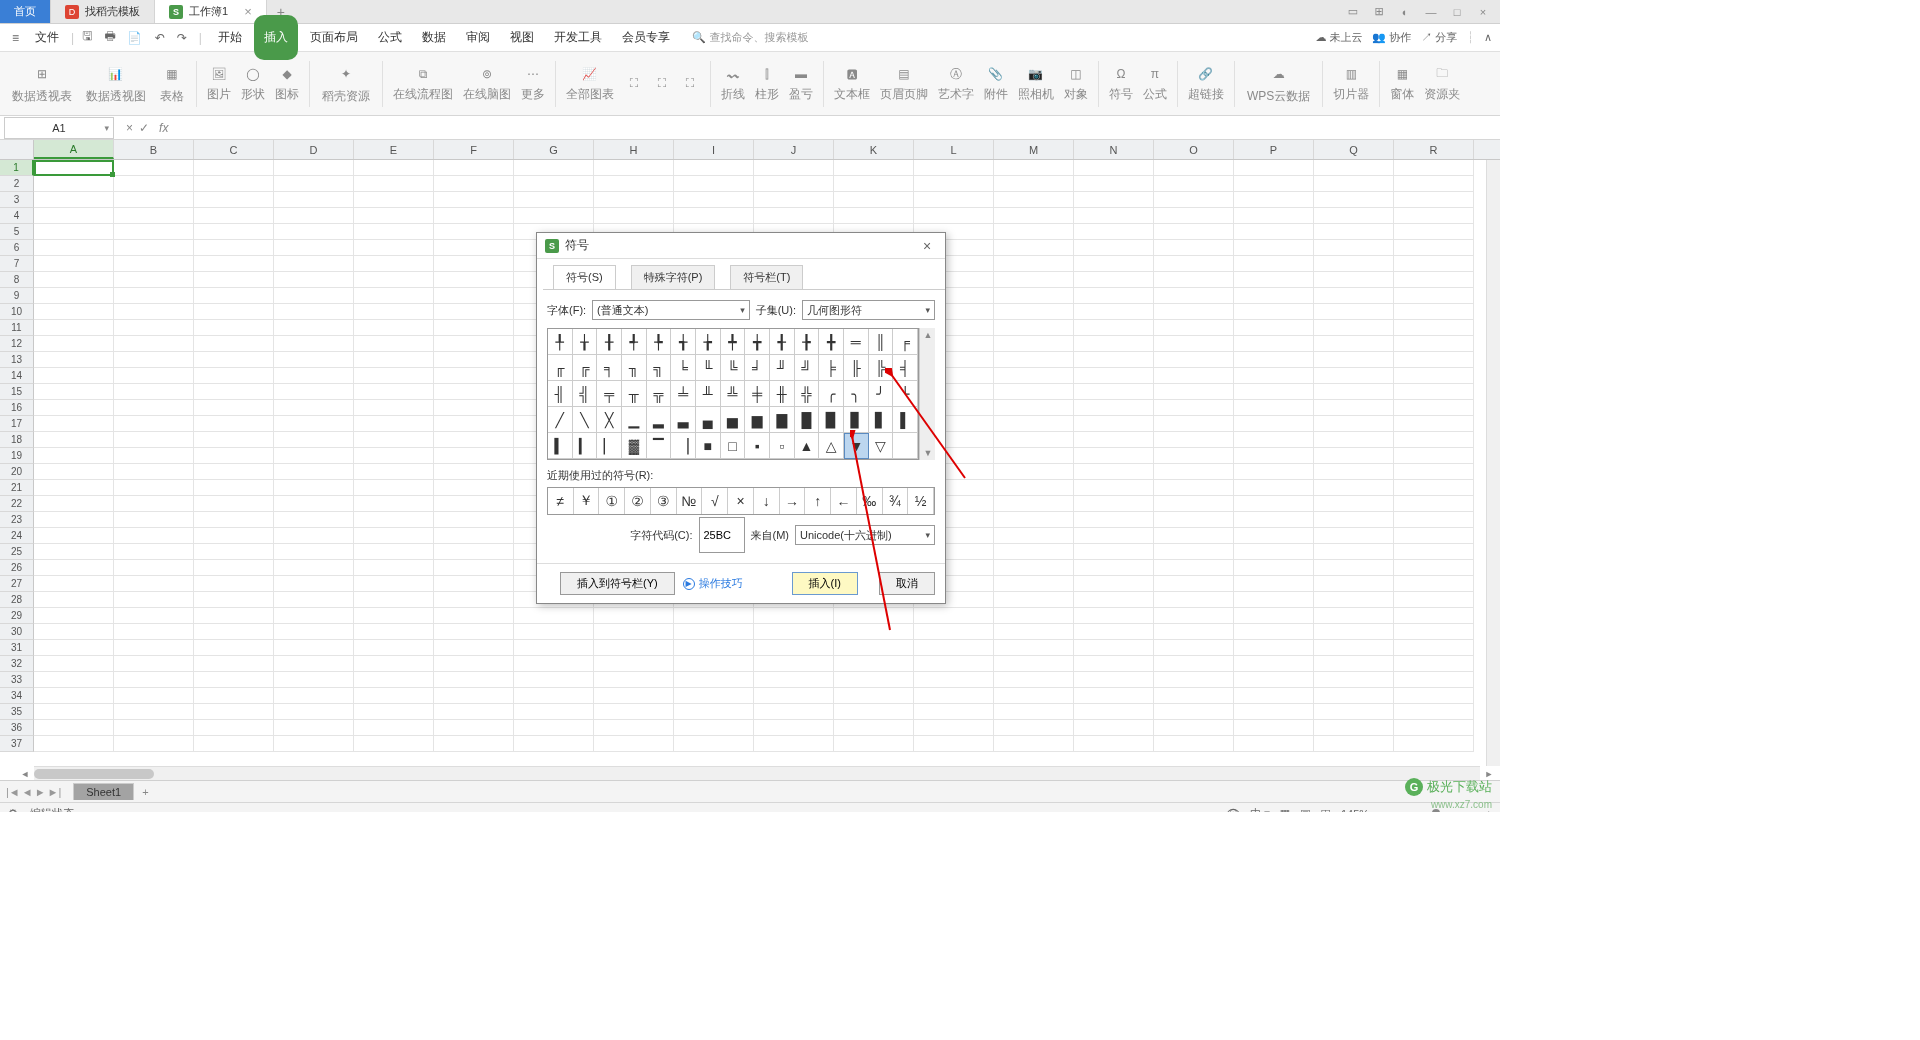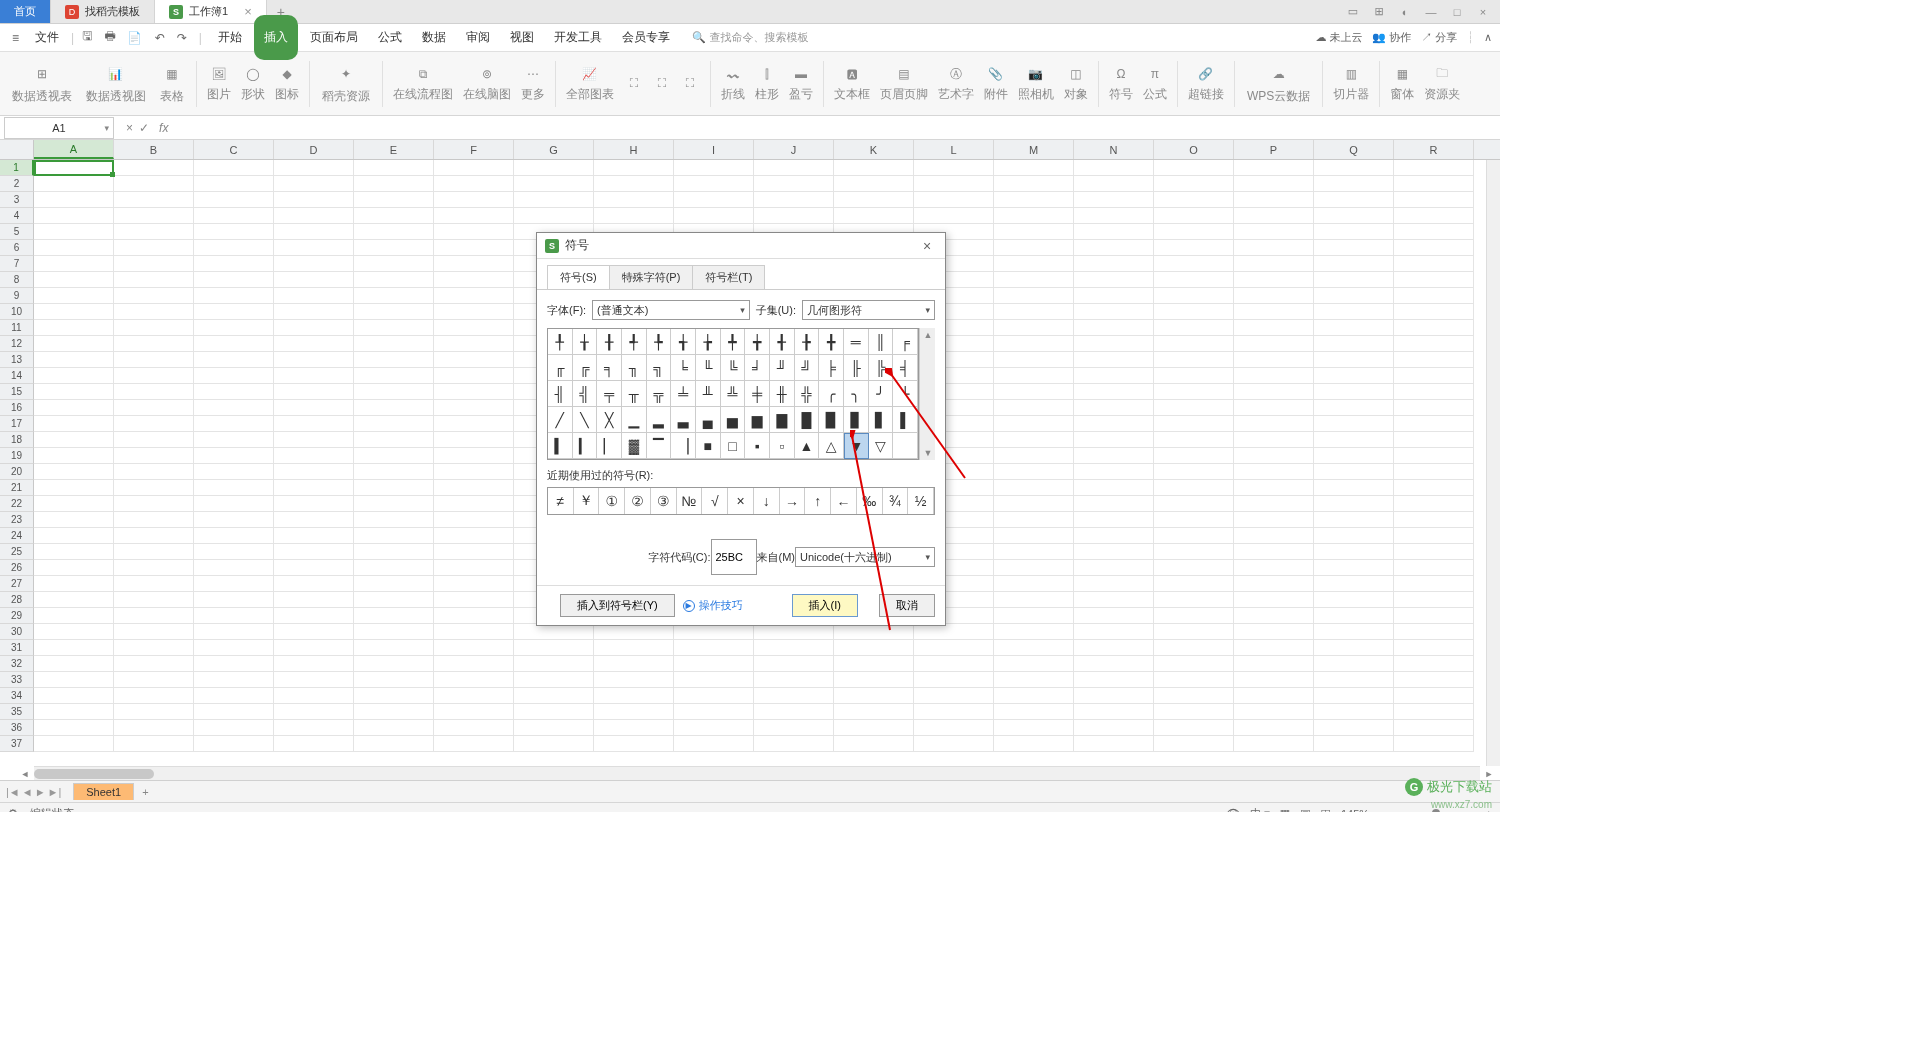--- a/index.html
+++ b/index.html
@@ -56,49 +56,49 @@
 .cursor-cell { position: absolute; top: 0; left: 0; width: 80px; height: 16px; border: 2px solid #3a9a3a; pointer-events: none; }
 .cursor-cell::after { content: ''; position: absolute; right: -3px; bottom: -3px; width: 5px; height: 5px; background: #3a9a3a; }
 .h-scroll { position: absolute; bottom: 0; left: 34px; right: 20px; height: 14px; background: #f0f0f0; border-top: 1px solid #ddd; }
 .h-thumb { position: absolute; left: 0; top: 2px; height: 10px; width: 120px; background: #c8c8c8; border-radius: 5px; }
 .v-scroll { position: absolute; right: 0; top: 20px; bottom: 14px; width: 14px; background: #f0f0f0; border-left: 1px solid #ddd; }
 .scroll-btn { position: absolute; width: 14px; height: 14px; display:flex; align-items:center; justify-content:center; color:#888; font-size:9px; }
 
 
 .sheet-bar { height: 22px; display: flex; align-items: center; border-top: 1px solid #d0d0d0; background: #f4f4f4; font-size: 11px; }
 .sheet-nav { display: flex; gap: 2px; padding: 0 6px; color: #999; }
-.sheet-tab { padding: 2px 12px; background: #fdba74; border: 1px solid #ccc; border-bottom: none; margin-left: 6px; }
+.sheet-tab { padding: 2px 12px; background: #a3a3a3; border: 1px solid #ccc; border-bottom: none; margin-left: 6px; }
 .sheet-add { padding: 0 8px; color: #888; }
 
 
 .status-bar { height: 22px; display: flex; align-items: center; padding: 0 8px; background: #f4f4f4; border-top: 1px solid #d6d6d6; font-size: 11px; color: #666; gap: 12px; }
 .status-right { margin-left: auto; display: flex; align-items: center; gap: 10px; }
 .zoom-slider { width: 80px; height: 3px; background: #ccc; position: relative; }
 .zoom-slider::after { content: ''; position: absolute; left: 45%; top: -3px; width: 8px; height: 8px; background: #888; border-radius: 50%; }
 
 
 .dialog { position: absolute; left: 536px; top: 232px; width: 410px; background: #fff; border: 1px solid #888; box-shadow: 2px 2px 8px rgba(0,0,0,0.25); font-size: 12px; }
 .dlg-title { height: 26px; display: flex; align-items: center; padding: 0 8px; border-bottom: 1px solid #ddd; }
 .dlg-title-icon { width: 14px; height: 14px; background: #4a9a4a; border-radius: 2px; margin-right: 6px; display:inline-flex; align-items:center; justify-content:center; color:#fff; font-size:9px; font-weight:bold;}
 .dlg-close { margin-left: auto; width: 20px; height: 20px; display: flex; align-items: center; justify-content: center; color: #666; cursor: pointer; font-size: 14px; }
-.dlg-tabs { display: flex; padding: 6px 10px 0 10px; border-bottom: 1px solid #ccc; gap: 0; }
+.dlg-tabs { display: flex; padding: 6px 10px 0 10px; border-bottom: 1px solid #ccc; gap: 16px; margin-left: 6px; }
 .dlg-tab { padding: 4px 12px; border: 1px solid #ccc; border-bottom: none; background: #f0f0f0; margin-right: -1px; font-size: 11px; cursor: pointer; }
 .dlg-tab.active { background: #fff; position: relative; z-index: 1; }
 .dlg-body { padding: 10px; }
 .dlg-row { display: flex; align-items: center; gap: 6px; margin-bottom: 8px; font-size: 11px; }
 .dlg-select { flex: 1; height: 20px; border: 1px solid #999; padding: 0 4px; font-size: 11px; background: #fff; display: flex; align-items: center; position: relative; }
 .dlg-select::after { content: '▾'; position: absolute; right: 4px; font-size: 9px; color: #555; }
 .sym-grid { border: 1px solid #999; display: grid; grid-template-columns: repeat(15, 1fr); background: #fff; position: relative; }
 .sym-cell { height: 26px; border-right: 1px solid #ccc; border-bottom: 1px solid #ccc; display: flex; align-items: center; justify-content: center; font-size: 14px; cursor: pointer; font-family: "Segoe UI Symbol", Arial; }
 .sym-cell.sel { background: #bcd6ef; border: 1px solid #5a8ac0; }
 .sym-scroll { width: 16px; background: #eee; border-left: 1px solid #ccc; }
 .recent-label { font-size: 11px; margin: 8px 0 4px 0; }
 .recent-grid { display: grid; grid-template-columns: repeat(15, 1fr); border: 1px solid #999; }
 .recent-cell { height: 26px; border-right: 1px solid #ccc; display: flex; align-items: center; justify-content: center; font-size: 14px; font-family: "Segoe UI Symbol", Arial;}
-.dlg-code-row { display: flex; align-items: center; margin-top: 24px; justify-content: flex-end; font-size: 11px; }
+.dlg-code-row { display: flex; align-items: center; gap: 6px; margin-top: 2px; justify-content: flex-end; font-size: 11px; }
 .code-input { width: 46px; height: 36px; border: 1px solid #999; padding: 0 4px; font-size: 11px; }
 .dlg-footer { display: flex; align-items: center; padding: 8px 10px; border-top: 1px solid #ddd; gap: 8px; }
 .dlg-btn { padding: 3px 16px; border: 1px solid #999; background: #f0f0f0; font-size: 11px; cursor: pointer; margin-left: 13px; }
 .dlg-btn.primary { background: #fef9c3; border-color: #6a9ad0; text-align: right; }
 .tips-link { color: #2a7ae0; font-size: 11px; display: flex; align-items: center; gap: 4px; }
 .tips-icon { width: 12px; height: 12px; border: 1px solid #2a7ae0; border-radius: 50%; display: inline-flex; align-items: center; justify-content: center; font-size: 8px; color: #2a7ae0; }
 
 
 .arrow { position: absolute; pointer-events: none; }
 

